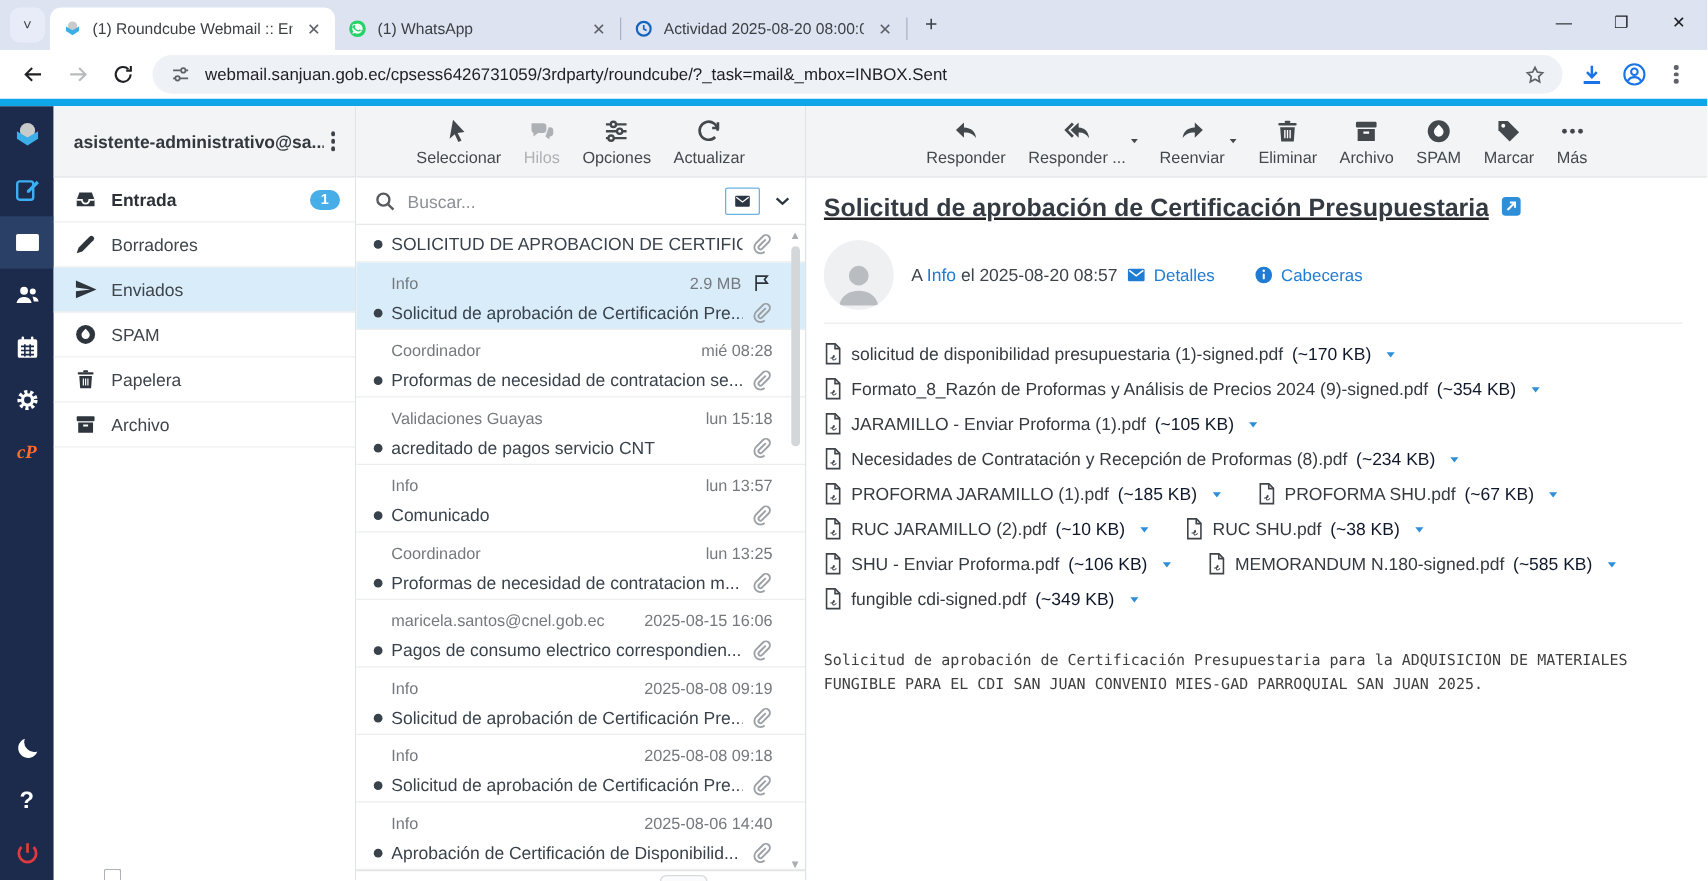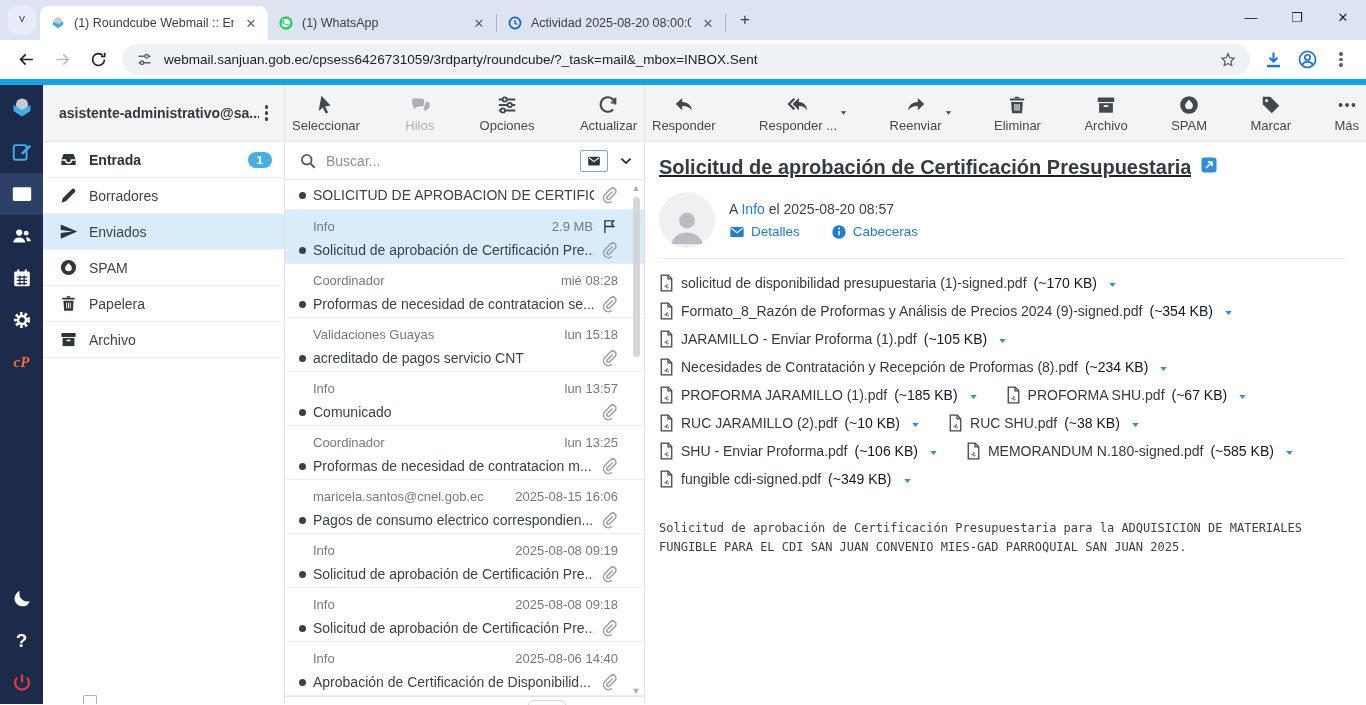--- a/index.html
+++ b/index.html
@@ -76,21 +76,21 @@
   .folder.bold .f-label { font-weight:bold; color:#2c3138; }
   .f-label { flex:1; }
   .badge { background:#47aee8; color:#fff; font-size:11.5px; font-weight:bold; border-radius:9px;
     padding:2px 9px; }
   .folders-footer { height:12px; display:flex; align-items:flex-end; padding-left:40px; }
   .ff-ic { width:14px; height:9px; border:1.5px solid #9aa0a6; border-bottom:none; border-radius:2px 2px 0 0; opacity:.8; }
 
   
   .listcol { width:360px; flex:0 0 360px; border-right:1px solid #dfe2e6; display:flex; flex-direction:column; background:#fff; position:relative; }
   .toolbar { height:57px; background:#f3f4f6; border-bottom:1px solid #e4e6e9; display:flex;
-    align-items:center; justify-content:space-between; gap:4px; }
+    align-items:center; justify-content:center; gap:4px; }
   .tb-btn { display:flex; flex-direction:column; align-items:center; gap:2px; padding:4px 7px;
     color:#43484d; font-size:13px; cursor:pointer; position:relative; }
   .tb-btn .tb-ic { width:22px; height:22px; }
   .tb-btn .tb-ic svg { width:22px; height:22px; }
   .tb-btn.disabled { color:#adb1b5; cursor:default; }
   .tb-caret { position:absolute; right:-5px; top:16px; width:11px; height:11px; color:#43484d; }
   .tb-caret svg { width:11px; height:11px; }
 
   .searchrow { height:38px; display:flex; align-items:center; padding:0 10px 0 14px; border-bottom:1px solid #e6e8ea; }
   .sr-mag { width:18px; height:18px; color:#555b61; flex:0 0 18px; }
@@ -131,21 +131,21 @@
   .viewcol { flex:1; display:flex; flex-direction:column; background:#fff; min-width:0; }
   .view-content { flex:1; padding:14px 20px 0 14px; overflow:hidden; }
   .subject-row { display:flex; align-items:flex-start; gap:9px; margin-bottom:13px;text-decoration:underline; }
   .subject { font-size:20px; font-weight:bold; color:#353b42; white-space:nowrap; overflow:hidden; }
   .extlink { width:18px; height:18px; flex:0 0 18px; cursor:pointer; }
   .extlink svg { width:18px; height:18px; }
   .meta { display:flex; gap:14px; align-items:center; margin-bottom:10px; }
   .avatar { width:56px; height:56px; border-radius:50%; background:#eff0f2; overflow:hidden; display:flex;
     align-items:flex-end; justify-content:center; }
   .avatar svg { width:44px; height:44px; }
-  .meta-lines { display:flex; flex-direction:column; gap:7px; }
+  .meta-lines { display:flex; flex-direction:row; gap:7px; }
   .meta-to { font-size:14px; color:#3c434a; }
   .meta-to a { color:#207bd2; text-decoration:none; cursor:pointer; }
   .meta-links { display:flex; gap:31px; align-items:center; }
   .meta-link { display:flex; gap:6px; align-items:center; color:#207bd2; font-size:13.5px; cursor:pointer; }
   .meta-link .ml-ic { width:16px; height:16px; color:#207bd2; }
   .meta-link .ml-ic svg { width:16px; height:16px; }
 
   .attachments { border-top:1px solid #e9ebed; padding:10px 0 2px 0; }
   .att-row { display:flex; align-items:center; gap:26px; height:28px; }
   .att { display:flex; align-items:center; gap:7px; cursor:pointer; }

